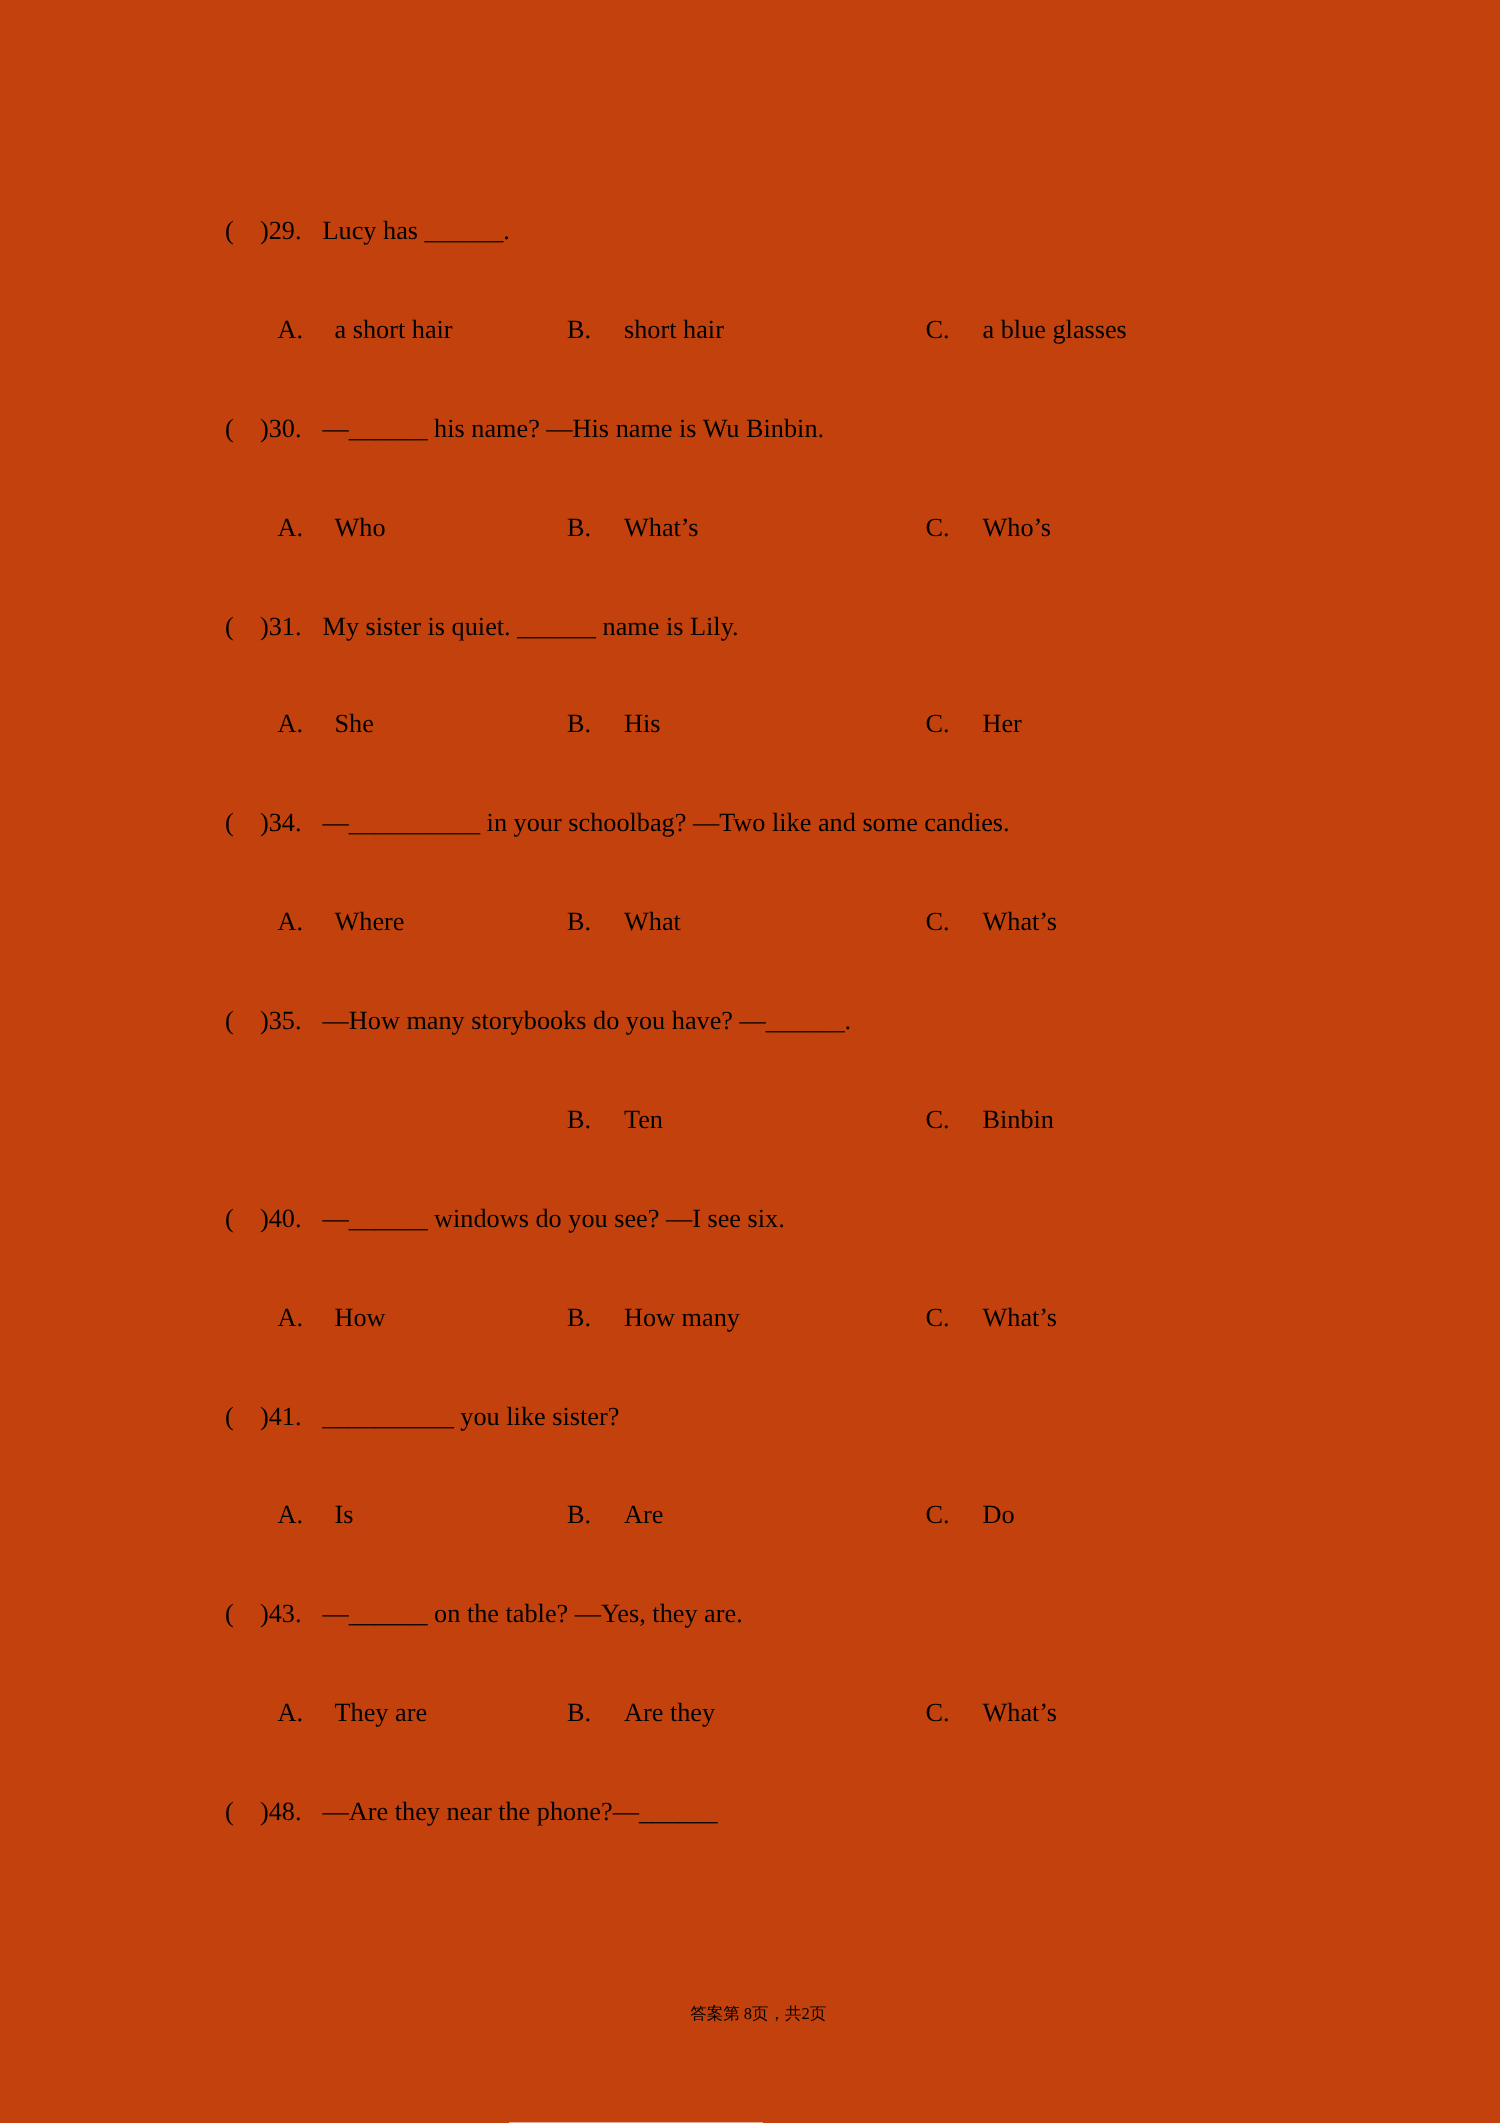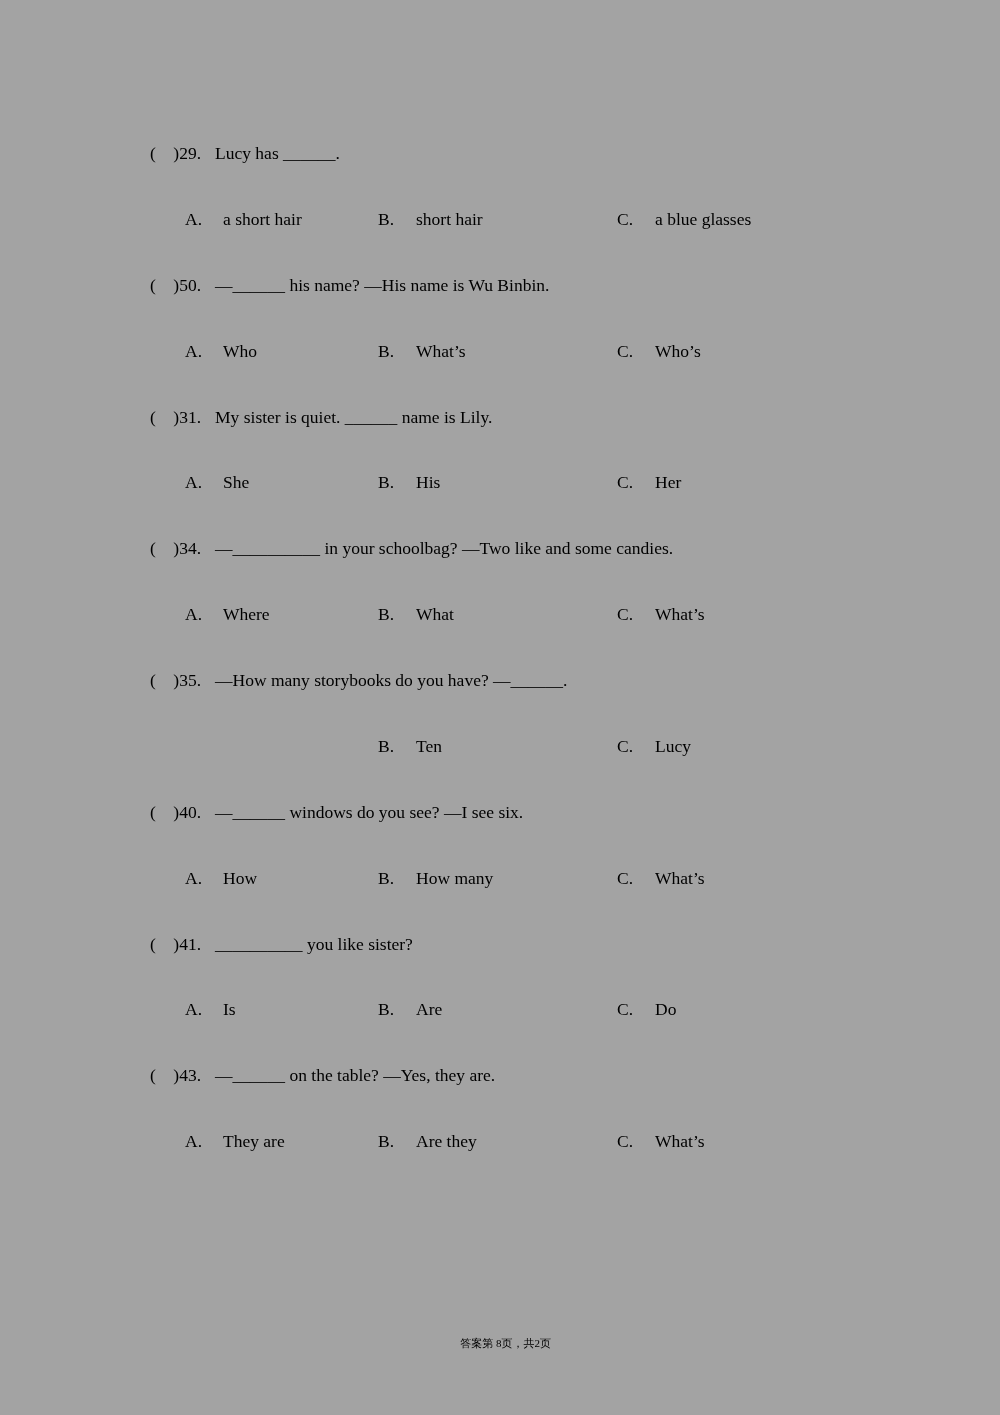--- a/index.html
+++ b/index.html
@@ -4,21 +4,21 @@
 <style>
   html, body {
     margin: 0;
     padding: 0;
     background: #ffffff;
   }
   .page {
     position: relative;
     width: 1000px;
     height: 1415px;
-    background: #a3a3a3;
+    background: #c2410c;
     color: #000000;
     font-family: "Liberation Serif", serif;
     overflow: hidden;
   }
   .content {
     position: absolute;
     top: 121px;
     left: 150px;
     width: 780px;
   }
@@ -57,31 +57,32 @@
     white-space: pre;
   }
 </style>
 </head>
 <body>
 
 <div class="page">
   <div class="content">
       <div class="line question-line"><span class="q-prefix">(    )29.</span><span class="q-prompt">Lucy has ______.</span></div>
       <div class="line options-line"><span class="opt opt-0"><span class="opt-label">A.</span><span class="opt-text">a short hair</span></span><span class="opt opt-1"><span class="opt-label">B.</span><span class="opt-text">short hair</span></span><span class="opt opt-2"><span class="opt-label">C.</span><span class="opt-text">a blue glasses</span></span></div>
-      <div class="line question-line"><span class="q-prefix">(    )50.</span><span class="q-prompt">—______ his name? —His name is Wu Binbin.</span></div>
+      <div class="line question-line"><span class="q-prefix">(    )30.</span><span class="q-prompt">—______ his name? —His name is Wu Binbin.</span></div>
       <div class="line options-line"><span class="opt opt-0"><span class="opt-label">A.</span><span class="opt-text">Who</span></span><span class="opt opt-1"><span class="opt-label">B.</span><span class="opt-text">What’s</span></span><span class="opt opt-2"><span class="opt-label">C.</span><span class="opt-text">Who’s</span></span></div>
       <div class="line question-line"><span class="q-prefix">(    )31.</span><span class="q-prompt">My sister is quiet. ______ name is Lily.</span></div>
       <div class="line options-line"><span class="opt opt-0"><span class="opt-label">A.</span><span class="opt-text">She</span></span><span class="opt opt-1"><span class="opt-label">B.</span><span class="opt-text">His</span></span><span class="opt opt-2"><span class="opt-label">C.</span><span class="opt-text">Her</span></span></div>
       <div class="line question-line"><span class="q-prefix">(    )34.</span><span class="q-prompt">—__________ in your schoolbag? —Two like and some candies.</span></div>
       <div class="line options-line"><span class="opt opt-0"><span class="opt-label">A.</span><span class="opt-text">Where</span></span><span class="opt opt-1"><span class="opt-label">B.</span><span class="opt-text">What</span></span><span class="opt opt-2"><span class="opt-label">C.</span><span class="opt-text">What’s</span></span></div>
       <div class="line question-line"><span class="q-prefix">(    )35.</span><span class="q-prompt">—How many storybooks do you have? —______.</span></div>
-      <div class="line options-line"><span class="opt opt-1"><span class="opt-label">B.</span><span class="opt-text">Ten</span></span><span class="opt opt-2"><span class="opt-label">C.</span><span class="opt-text">Lucy</span></span></div>
+      <div class="line options-line"><span class="opt opt-1"><span class="opt-label">B.</span><span class="opt-text">Ten</span></span><span class="opt opt-2"><span class="opt-label">C.</span><span class="opt-text">Binbin</span></span></div>
       <div class="line question-line"><span class="q-prefix">(    )40.</span><span class="q-prompt">—______ windows do you see? —I see six.</span></div>
       <div class="line options-line"><span class="opt opt-0"><span class="opt-label">A.</span><span class="opt-text">How</span></span><span class="opt opt-1"><span class="opt-label">B.</span><span class="opt-text">How many</span></span><span class="opt opt-2"><span class="opt-label">C.</span><span class="opt-text">What’s</span></span></div>
       <div class="line question-line"><span class="q-prefix">(    )41.</span><span class="q-prompt">__________ you like sister?</span></div>
       <div class="line options-line"><span class="opt opt-0"><span class="opt-label">A.</span><span class="opt-text">Is</span></span><span class="opt opt-1"><span class="opt-label">B.</span><span class="opt-text">Are</span></span><span class="opt opt-2"><span class="opt-label">C.</span><span class="opt-text">Do</span></span></div>
       <div class="line question-line"><span class="q-prefix">(    )43.</span><span class="q-prompt">—______ on the table? —Yes, they are.</span></div>
       <div class="line options-line"><span class="opt opt-0"><span class="opt-label">A.</span><span class="opt-text">They are</span></span><span class="opt opt-1"><span class="opt-label">B.</span><span class="opt-text">Are they</span></span><span class="opt opt-2"><span class="opt-label">C.</span><span class="opt-text">What’s</span></span></div>
+      <div class="line question-line"><span class="q-prefix">(    )48.</span><span class="q-prompt">—Are they near the phone?—______</span></div>
     </div>
   <div class="footer">
     <span>答案第 8页，共2页</span>
   </div>
 </div>
 
 </body></html>

